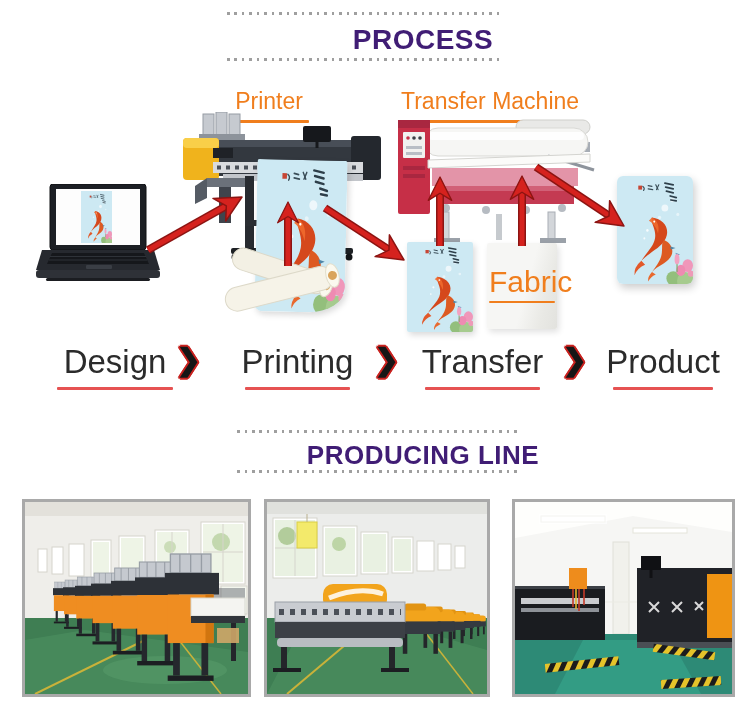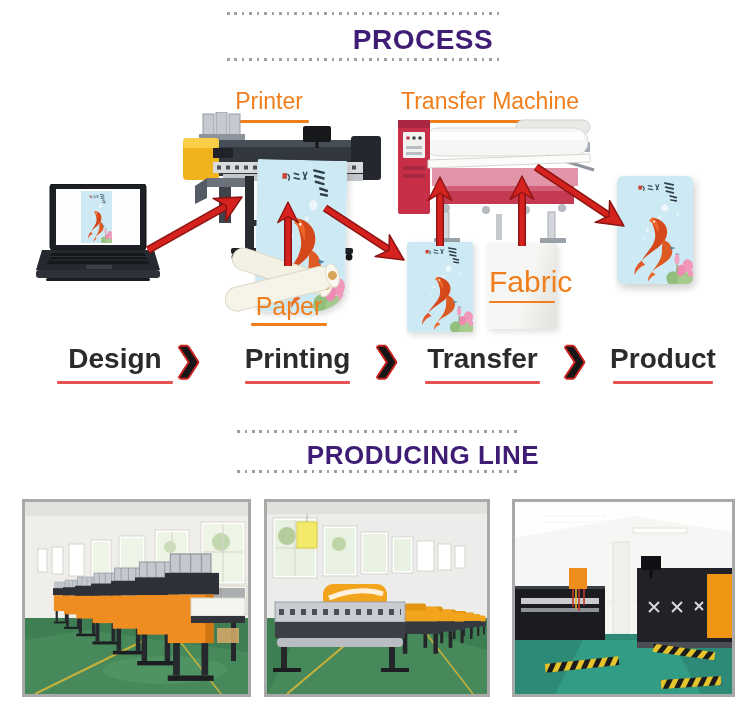--- a/index.html
+++ b/index.html
@@ -16,21 +16,21 @@
   .mlabel{color:var(--orange);font-weight:normal;text-align:center;line-height:1.05;}
   .mlabel .mtext{display:block;white-space:nowrap;}
   .mline{height:2.5px;background:var(--orange);margin-top:7px;border-radius:1px;}
   .lbl-printer{left:229px;top:89px;width:80px;font-size:23px;}
   .lbl-transfer{left:401px;top:89px;width:170px;font-size:23px;}
   .lbl-paper{left:251px;top:293px;width:76px;font-size:25px;}
   .lbl-paper .mline{margin-top:4px;}
   .lbl-fabric{left:489px;top:266px;width:66px;font-size:30px;z-index:7;}
   .lbl-fabric .mline{margin-top:3px;}
   .step{display:flex;flex-direction:column;align-items:center;top:343px;}
-  .step-text{font-size:28px;font-weight:bold;color:#2b2b2b;white-space:nowrap;}
+  .step-text{font-size:33px;font-weight:normal;color:#2b2b2b;white-space:nowrap;}
   .step-line{height:3px;background:var(--redline);width:100%;margin-top:6px;border-radius:1px;}
   .chev{top:345px;font-size:30px;font-weight:bold;color:#161616;line-height:1;
     text-shadow:2px 0 0 #c9221f,-2px 0 0 #c9221f,0 2px 0 #c9221f,0 -2px 0 #c9221f,
     1.4px 1.4px 0 #c9221f,-1.4px 1.4px 0 #c9221f,1.4px -1.4px 0 #c9221f,-1.4px -1.4px 0 #c9221f;}
   .photo{margin:0;top:499px;height:198px;border:3px solid #a9a9a9;box-sizing:border-box;background:#e8e8e4;}
   .photo svg{display:block;width:100%;height:100%;}
   .sheet{overflow:hidden;box-shadow:2px 3px 6px rgba(0,0,0,.15);}
   .sheet svg{display:block;width:100%;height:100%;}
   .print-sheet{left:256px;top:160px;width:90px;height:152px;transform:rotate(1.2deg);
     border-radius:2px 2px 40% 8% / 2px 2px 16% 5%;}
@@ -164,24 +164,20 @@
       <ellipse cx="106" cy="29" rx="6" ry="11" fill="#faf8ee" stroke="#e0dcca"></ellipse>
       <circle cx="106" cy="29" r="4" fill="#d9a45c"></circle>
     </g>
     <g transform="rotate(-14 60 44)">
       <rect x="2" y="32" width="110" height="24" rx="12" fill="#f6f3e8" stroke="#ddd9c9"></rect>
       <ellipse cx="112" cy="44" rx="6.5" ry="12" fill="#fbf9ef" stroke="#e2decb"></ellipse>
       <circle cx="112" cy="44" r="4.5" fill="#d9a45c"></circle>
     </g>
   </svg>
 
-  <div class="abs mlabel lbl-paper">
-    <span class="mtext">Paper</span>
-    <div class="mline"></div>
-  </div>
 
   <svg class="abs" style="left:398px;top:116px" width="197" height="130" viewBox="0 0 197 130">
     <rect x="30" y="26" width="162" height="10" fill="#a7adb5"></rect>
     <rect x="118" y="4" width="74" height="14" rx="7" fill="#e9e9e7" stroke="#cfcfcb"></rect>
     <rect x="26" y="12" width="164" height="28" rx="14" fill="#f6f6f4" stroke="#d9d9d5"></rect>
     <rect x="30" y="16" width="156" height="8" rx="4" fill="#ffffff" opacity=".85"></rect>
     <line x1="150" y1="40" x2="196" y2="54" stroke="#8e949c" stroke-width="3"></line>
     <rect x="0" y="4" width="32" height="94" rx="2" fill="#c62f47"></rect>
     <rect x="0" y="4" width="32" height="8" fill="#a92740"></rect>
     <rect x="5" y="16" width="22" height="26" rx="1" fill="#f1f1ef"></rect>

